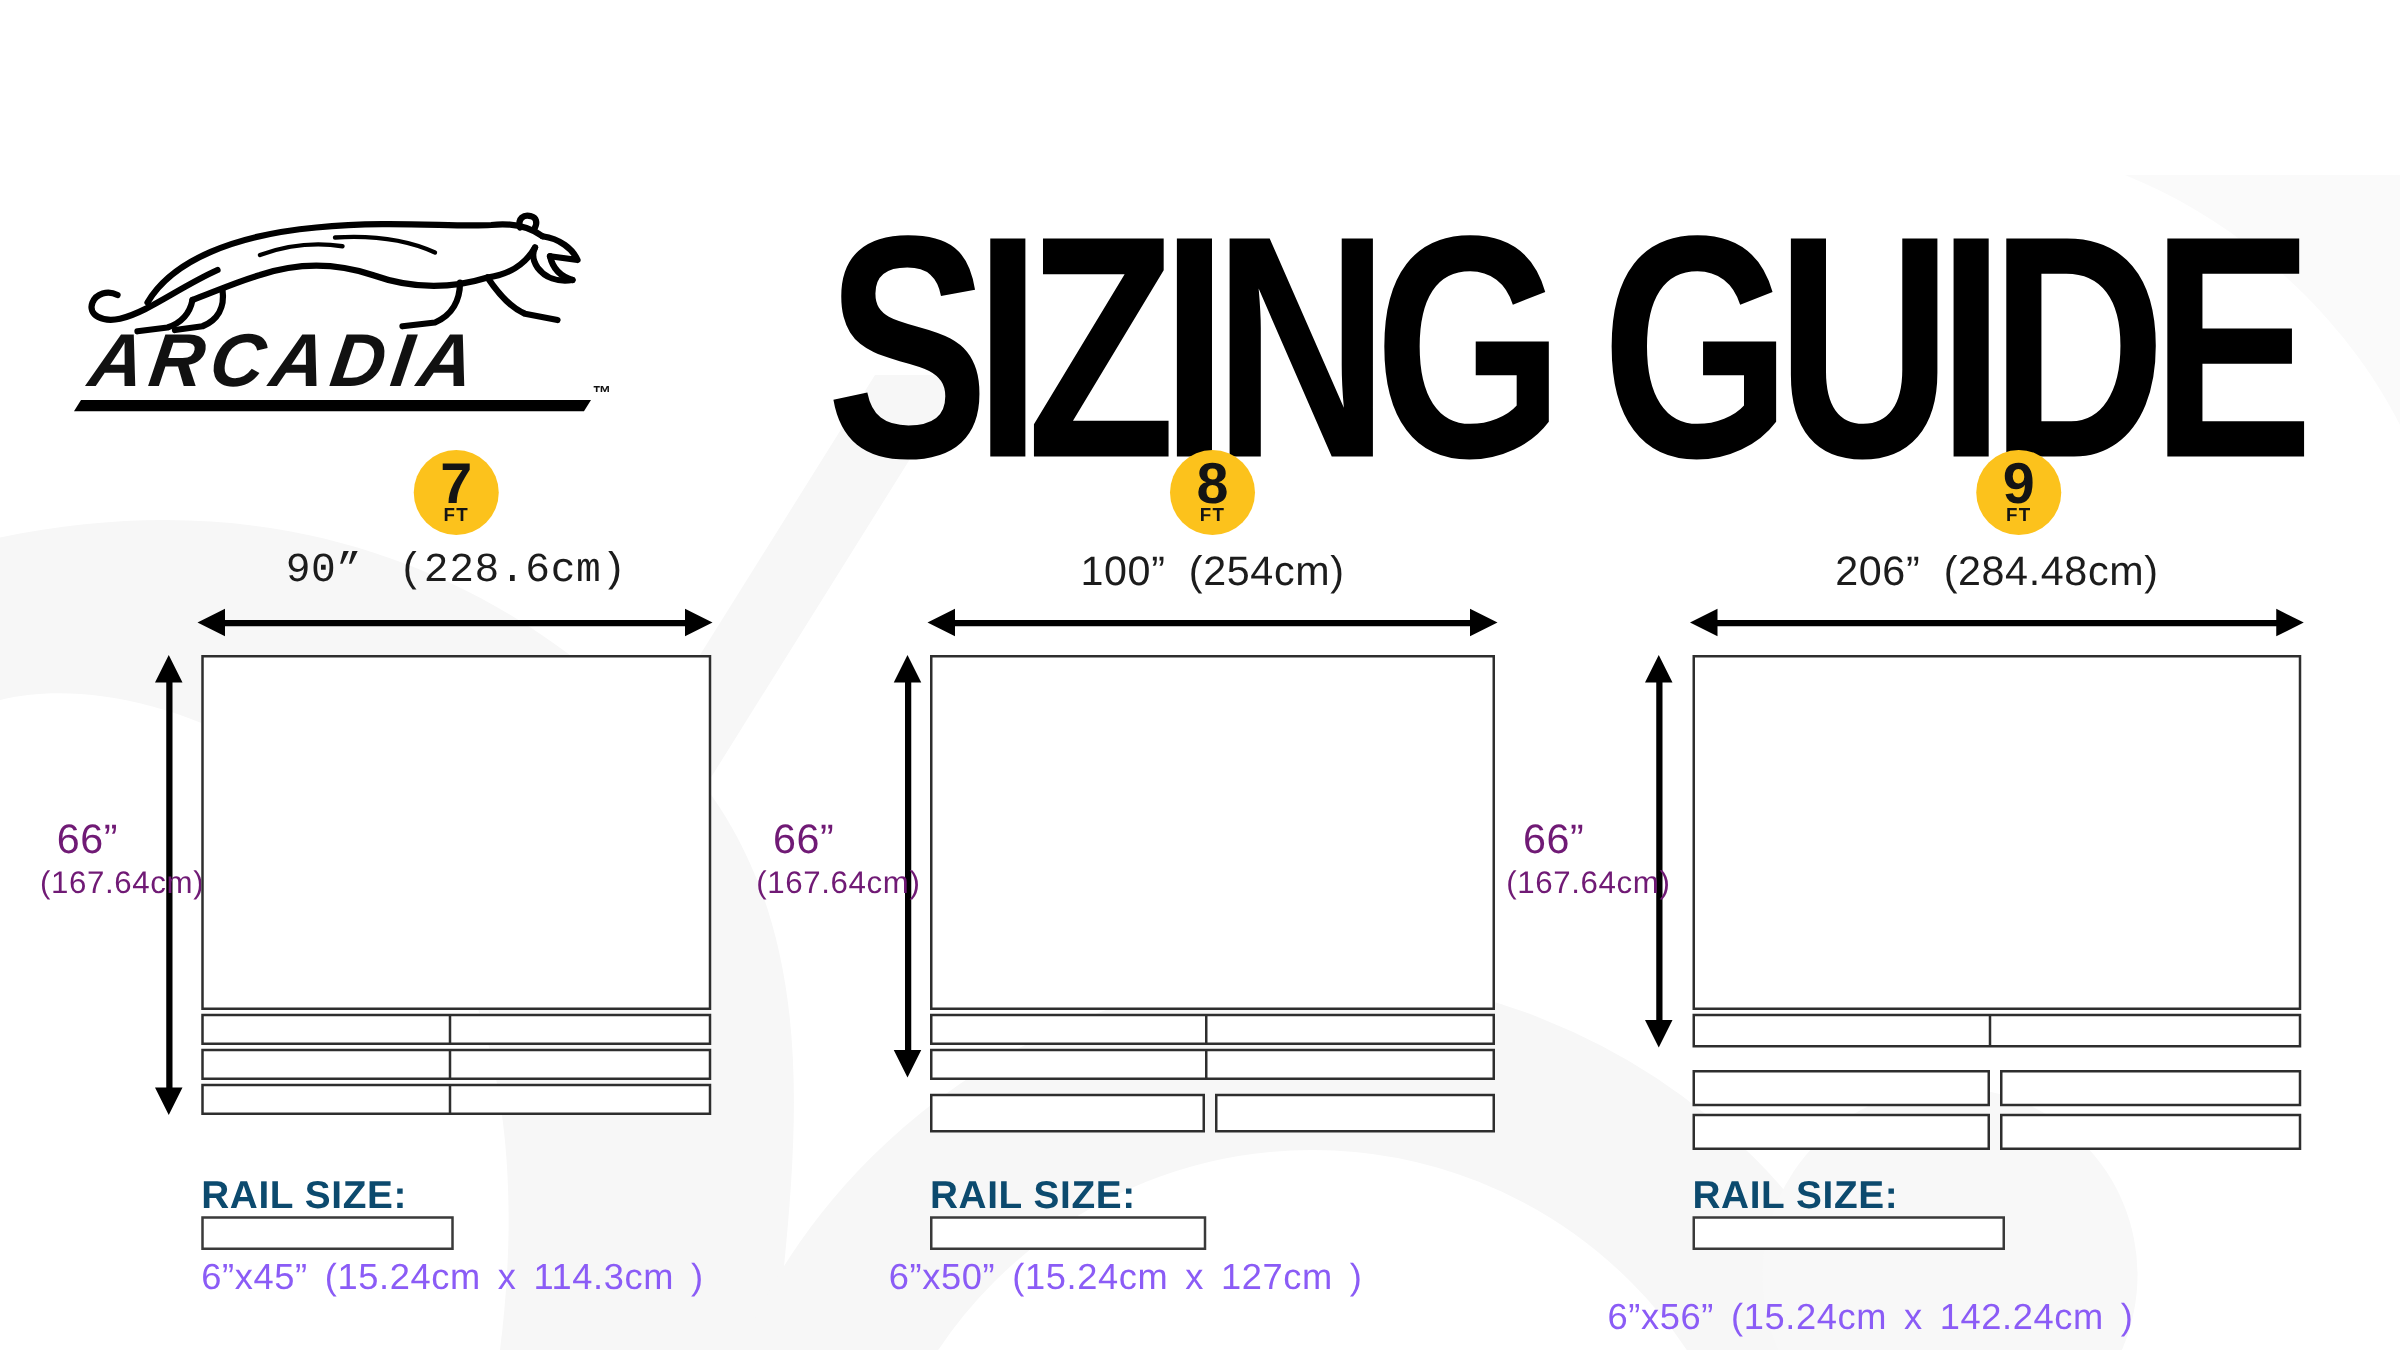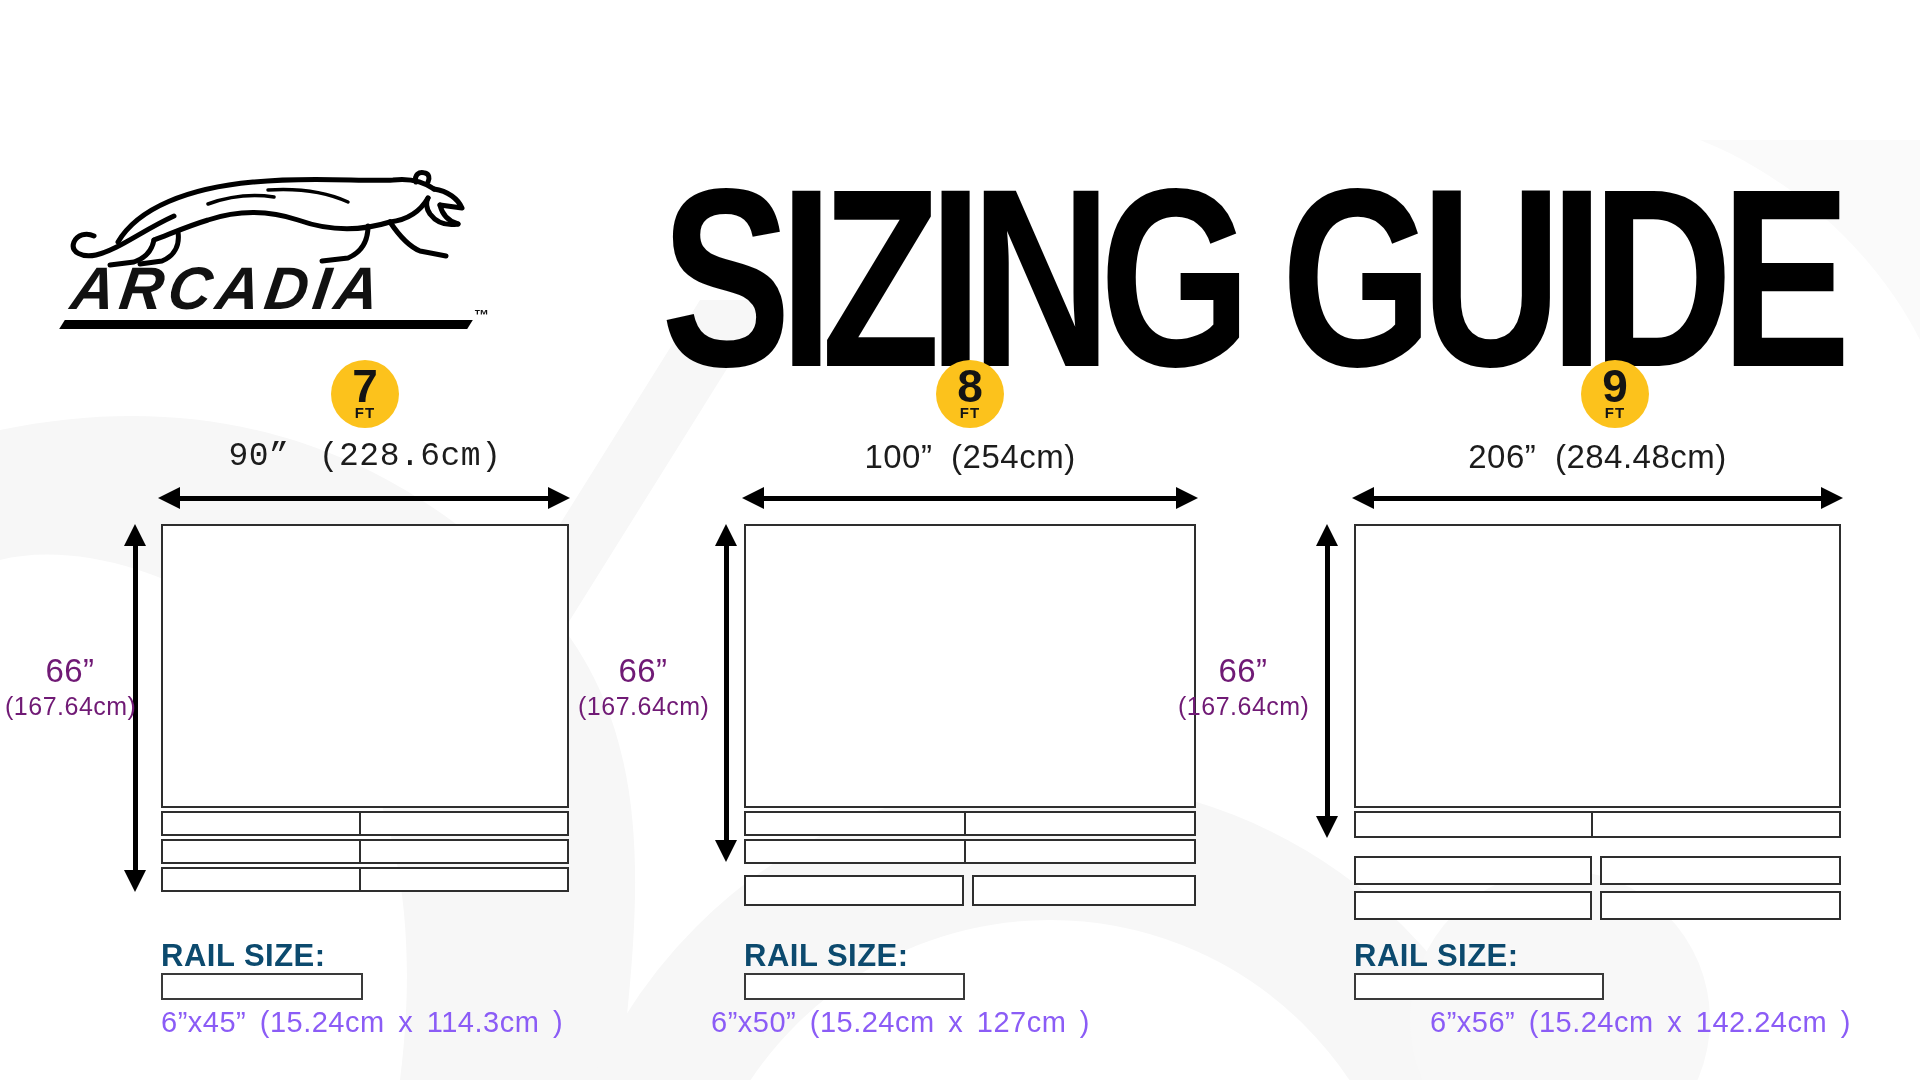--- a/index.html
+++ b/index.html
@@ -43,21 +43,21 @@
   .badge-number { font-size:46px; font-weight:bold; color:#141414; line-height:0.82; }
   .badge-unit { font-size:15px; font-weight:bold; color:#141414; letter-spacing:1px; }
 
   
   .dim-width {
     position:absolute; top:438px; text-align:center;
     font-size:33px; color:#1c1c1c; word-spacing:9px; letter-spacing:0.5px;
   }
   .dim-height { position:absolute; top:650px; text-align:center; color:#701a75; line-height:1.25; }
   .dim-height .in { font-size:33px; letter-spacing:0.5px; }
-  .dim-height .cm { font-size:25px; letter-spacing:0.5px; }
+  .dim-height .cm { font-size:25px; letter-spacing:0.5px;margin-left:27px; }
 
   
   .h-arrow { position:absolute; height:22px; }
   .h-arrow .shaft { position:absolute; left:14px; right:14px; top:9px; height:5px; background:#000; }
   .h-arrow::before { content:""; position:absolute; left:0; top:0; width:0; height:0;
     border-top:11px solid transparent; border-bottom:11px solid transparent; border-right:22px solid #000; }
   .h-arrow::after { content:""; position:absolute; right:0; top:0; width:0; height:0;
     border-top:11px solid transparent; border-bottom:11px solid transparent; border-left:22px solid #000; }
   .v-arrow { position:absolute; width:22px; }
   .v-arrow .shaft { position:absolute; top:14px; bottom:14px; left:9px; width:5px; background:#000; }
@@ -204,17 +204,17 @@
       <div class="panel-main" style="left:1354px; width:487px;"></div>
       <div class="panel-row" style="left:1354px; top:811px; width:487px; height:27px;">
         <div class="divider"></div>
       </div>
       <div class="panel-seg" style="left:1354px; top:856px; width:238px; height:29px;"></div>
       <div class="panel-seg" style="left:1600px; top:856px; width:241px; height:29px;"></div>
       <div class="panel-seg" style="left:1354px; top:891px; width:238px; height:29px;"></div>
       <div class="panel-seg" style="left:1600px; top:891px; width:241px; height:29px;"></div>
       <div class="rail-heading" style="left:1354px;">RAIL SIZE:</div>
       <div class="rail-rect" style="left:1354px; width:250px;"></div>
-      <div class="rail-label" style="left:1430px;">6”x56” (15.24cm x 142.24cm )</div>
+      <div class="rail-label" style="left:1286px;margin-top:32px;">6”x56” (15.24cm x 142.24cm )</div>
     </div>
 
   </div>
 </div>
 
 </body></html>

